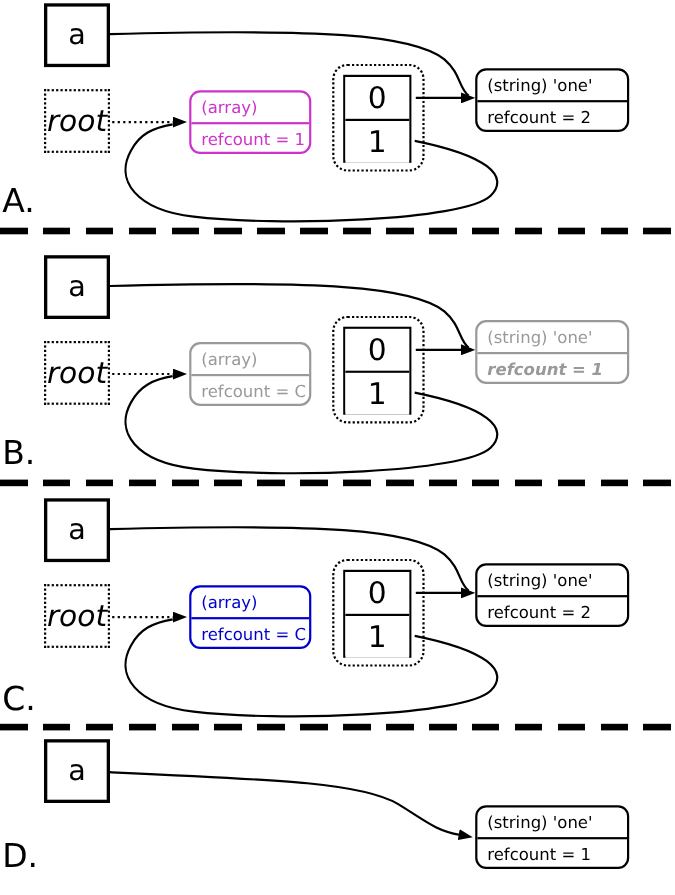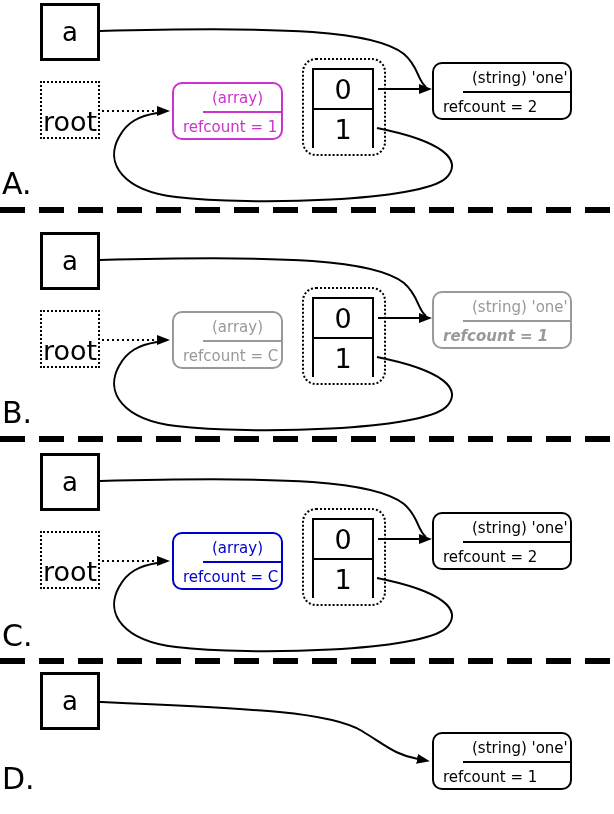--- a/index.html
+++ b/index.html
@@ -5,29 +5,29 @@
   html,body{margin:0;padding:0;background:#fff;}
   #canvas{position:relative;width:614px;height:814px;background:#fff;overflow:hidden;
           font-family:"DejaVu Sans","Liberation Sans",sans-serif;color:#000;}
   .panel{position:absolute;left:0;width:614px;}
   .panel svg.arrows{position:absolute;left:0;top:0;z-index:6;pointer-events:none;}
 
   .node{position:absolute;box-sizing:border-box;background:#fff;}
   .box-a{left:40px;top:3px;width:60px;height:58px;border:3px solid #000;z-index:2;
          display:flex;align-items:center;justify-content:center;font-size:26px;}
   .box-root{left:40px;top:81px;width:60px;height:58px;border:2px dotted #000;z-index:2;
-            display:flex;align-items:flex-end;justify-content:center;font-size:27px;}
+            display:flex;align-items:center;justify-content:center;font-size:27px;font-style:italic;}
   .box-array{left:172px;top:82px;width:111px;height:58px;border:2px solid #000;border-radius:10px;z-index:1;}
   .dotted-wrap{left:302px;top:58px;width:84px;height:98px;border:2px dotted #000;border-radius:14px;z-index:2;}
   .slots{left:312px;top:68px;width:62px;height:80px;border:2px solid #000;z-index:3;}
   .slot{height:38px;display:flex;align-items:center;justify-content:center;font-size:27px;background:#fff;}
   .slot-top{border-bottom:2px solid #000;}
   .box-string{left:432px;top:62px;width:140px;height:58px;border:2px solid #000;border-radius:10px;z-index:2;}
   .row{height:27px;display:flex;align-items:center;padding-left:9px;font-size:15px;white-space:nowrap;}
-  .row-top{border-bottom:2px solid currentColor;margin-left:29px;}
+  .row-top{border-bottom:2px solid currentColor;}
   .c-magenta{border-color:#cc33cc;color:#cc33cc;}
   .c-blue{border-color:#0000cc;color:#0000cc;}
   .c-gray{border-color:#999999;color:#999999;}
   .emph{font-weight:bold;font-style:italic;}
   .plabel{position:absolute;left:2px;font-size:30px;z-index:4;}
   .sep{position:absolute;left:0;width:614px;height:6px;z-index:4;
        background:repeating-linear-gradient(90deg,#000 0 25px,transparent 25px 39px);}
 </style>
 </head>
 <body>

